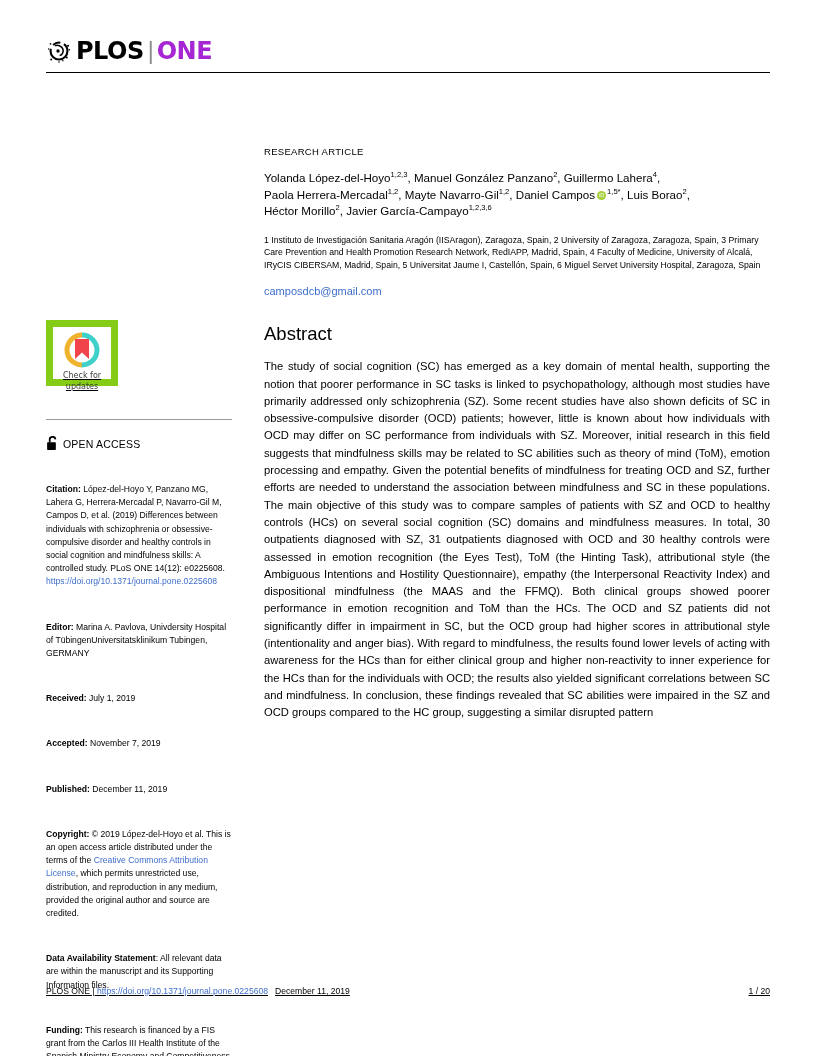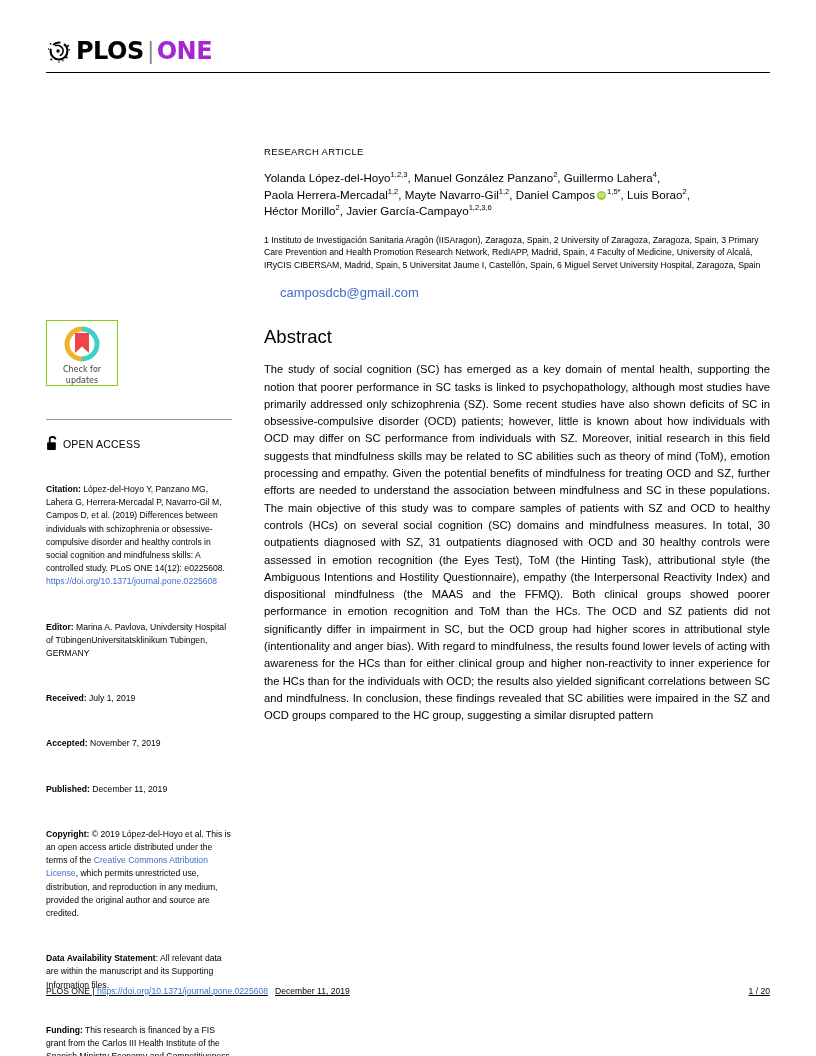--- a/index.html
+++ b/index.html
@@ -78,24 +78,25 @@
     position: absolute;
     left: 264px;
     top: 122px;
     width: 506px;
   }
 
   
   .cfu {
     width: 72px;
     height: 66px;
-    border: 1px solid #84cc16;
+    border: 7px solid #84cc16;
     background: #ffffff;
     padding: 3px 2px 2px 2px;
     text-align: center;
+    text-decoration: underline;
   }
   .cfu-ring { margin: 0 auto; display: block; }
   .cfu-text {
     font-family: "DejaVu Sans", sans-serif;
     font-size: 8px;
     line-height: 9.5px;
     color: #3b3b3b;
     margin-top: 1px;
   }
 
@@ -183,23 +184,23 @@
   }
   .affils {
     font-family: "Liberation Sans", sans-serif;
     font-size: 8.7px;
     line-height: 12.6px;
     color: #000;
     margin-bottom: 14px;
   }
   .corresp {
     font-family: "Liberation Sans", sans-serif;
-    font-size: 13px;
+    font-size: 11px;
     color: #3f6ecb;
-    margin-left: 16px;
+    margin-left: 0;
     margin-bottom: 26px;
   }
 
   h2.abstract-h {
     font-family: Liberation Sans, sans-serif;
     font-weight: normal;
     font-size: 18.5px;
     line-height: 22px;
     margin: 0 0 13px 0;
     color: #000;

